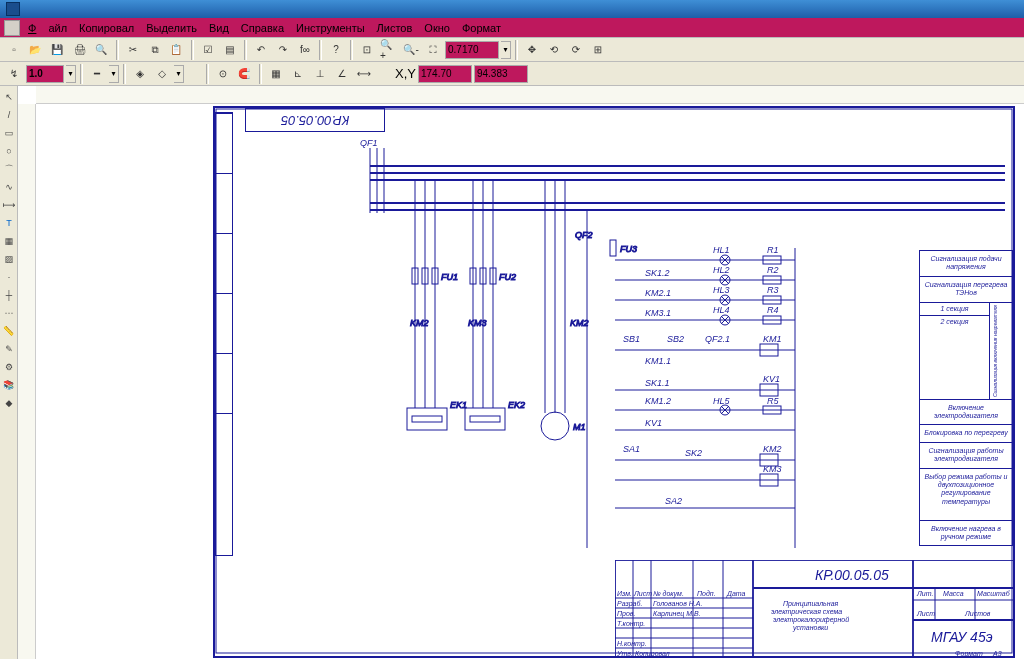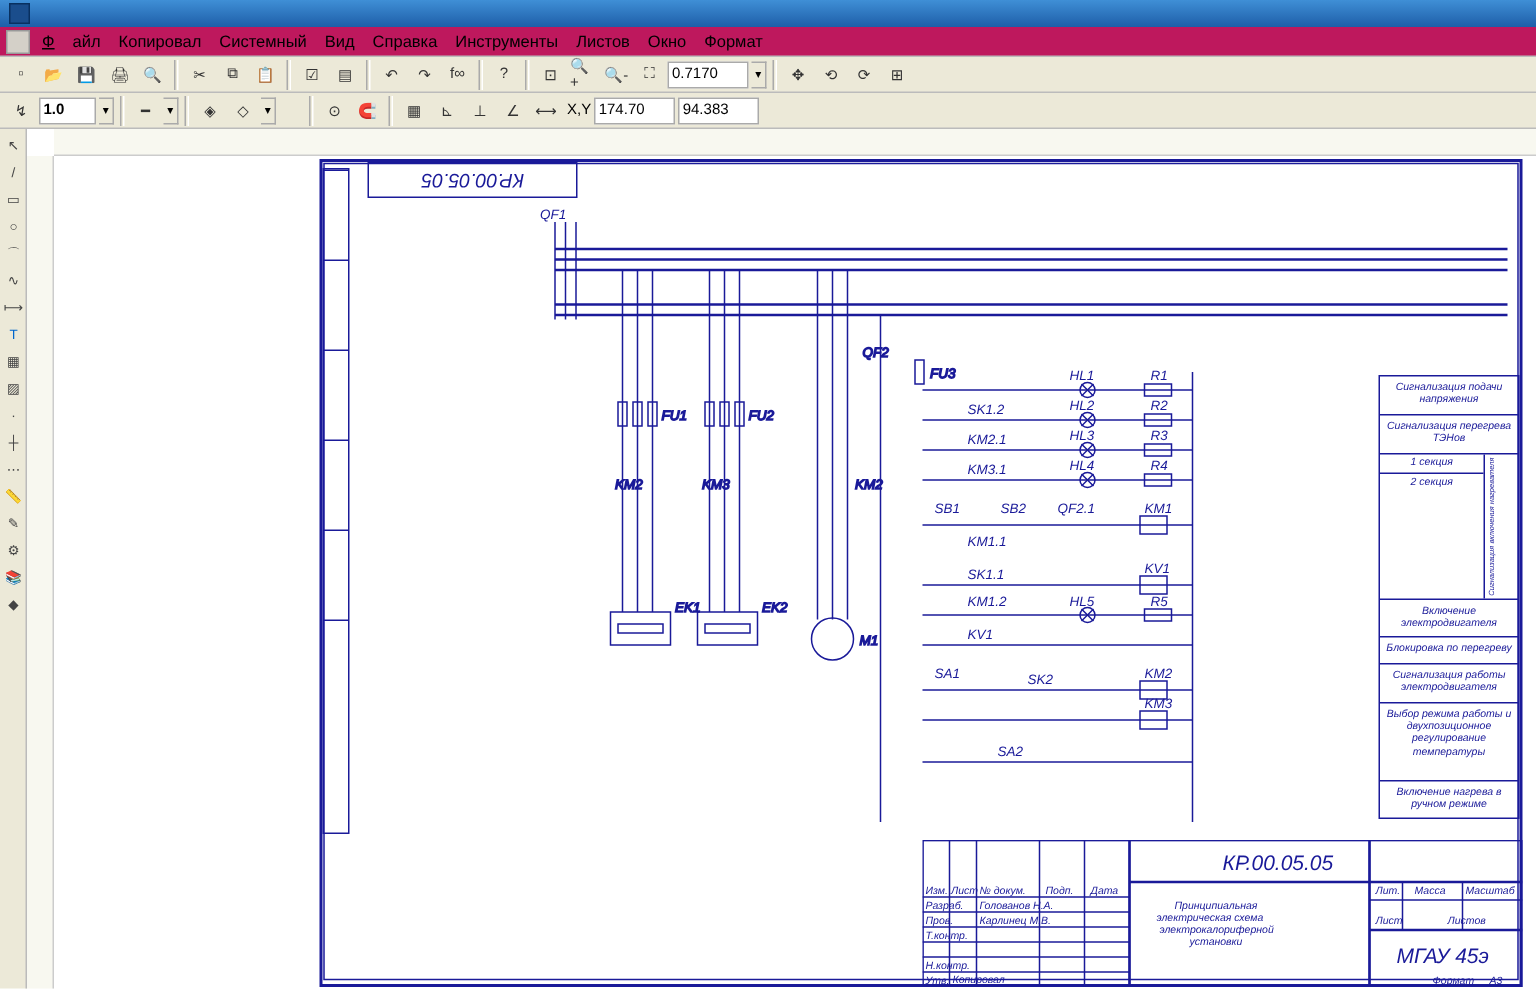--- a/index.html
+++ b/index.html
@@ -6,21 +6,21 @@
 body{background:#fff;overflow:hidden;width:1024px;height:659px;font-size:11px}
 .titlebar{background:linear-gradient(#3f8fd6,#1e5ea8);color:#fff;height:18px;padding:1px 6px;font-size:11px;display:flex;align-items:center}
 .titlebar .tico{width:14px;height:14px;background:#1a4d8c;border:1px solid #083060;margin-right:4px}
 .menubar{background:#be185d;height:20px;border-bottom:1px solid #bbb;display:flex;align-items:center;padding:0 2px}
 .mico{width:16px;height:16px;background:#d4d0c8;border:1px solid #999;margin:0 2px}
 .menubar span{padding:2px 6px;font-size:11px;cursor:default}
 .menubar span u{text-decoration:underline}
 .toolbar{background:#ece9d8;height:24px;border-bottom:1px solid #bbb;display:flex;align-items:center;padding:0 4px;gap:2px}
 .tbtn{width:20px;height:20px;border:1px solid transparent;display:flex;align-items:center;justify-content:center;font-size:10px;color:#333;border-radius:2px}
 .tsep{width:3px;height:20px;border-left:1px solid #aaa;border-right:1px solid #fff;margin:0 2px}
-.tinput{width:54px;height:18px;border:1px solid #aaa;font-size:10px;padding:0 2px;background:#ffffff}
+.tinput{width:54px;height:18px;border:1px solid #aaa;font-size:10px;padding:0 2px;background:#be185d}
 .drop{width:10px;height:18px;border:1px solid #aaa;border-left:none;background:#ece9d8;font-size:8px;text-align:center;line-height:16px}
 .workarea{display:flex;height:575px}
 .lefttools{width:18px;background:#ece9d8;border-right:1px solid #bbb;display:flex;flex-direction:column;padding-top:2px}
 .ltbtn{width:16px;height:16px;margin:1px;border:1px solid transparent;font-size:9px;text-align:center;line-height:14px;color:#444}
 .canvas{flex:1;background:#fff;position:relative;overflow:hidden}
 .ruler-h{position:absolute;top:0;left:18px;right:0;height:18px;background:#f8f8f0;border-bottom:1px solid #ccc}
 .ruler-v{position:absolute;top:18px;left:0;width:18px;bottom:0;background:#f8f8f0;border-right:1px solid #ccc}
 .sheet{position:absolute;top:20px;left:195px;width:802px;height:552px;border:2px solid #1a1a99;background:#fff}
 .sline{stroke:#1a1a99;stroke-width:1;fill:none}
 .sline2{stroke:#1a1a99;stroke-width:1.8;fill:none}
@@ -40,21 +40,21 @@
 <body>
 
 <div class="titlebar">
   <div class="tico"></div>
 </div>
 
 <div class="menubar">
   <div class="mico"></div>
   <span><u>Ф</u><span></span>айл</span>
   <span>Копировал</span>
-  <span>Системный</span>
+  <span>Выделить</span>
   <span>Вид</span>
   <span>Справка</span>
   <span>Инструменты</span>
   <span>Листов</span>
   <span>Окно</span>
   <span>Формат</span>
 </div>
 
 <div class="toolbar">
   <div class="tbtn">▫</div>
@@ -102,21 +102,21 @@
     <div class="drop">▾</div>
   <div class="tsep" style="margin-left:20px"></div>
   <div class="tbtn">⊙</div>
   <div class="tbtn">🧲</div>
   <div class="tsep"></div>
   <div class="tbtn">▦</div>
   <div class="tbtn">⊾</div>
   <div class="tbtn">⊥</div>
   <div class="tbtn">∠</div>
   <div class="tbtn">⟷</div>
-  <span style="font-size:10px;margin-left:2px">X,Y</span>
+  <span style="font-size:13px;margin-left:19px">X,Y</span>
   <input class="tinput" value="174.70" style="">
   <input class="tinput" value="94.383" style="">
 </div>
 
 <div class="workarea">
   <div class="lefttools">
     <div class="ltbtn">↖</div>
     <div class="ltbtn">/</div>
     <div class="ltbtn">▭</div>
     <div class="ltbtn">○</div>

